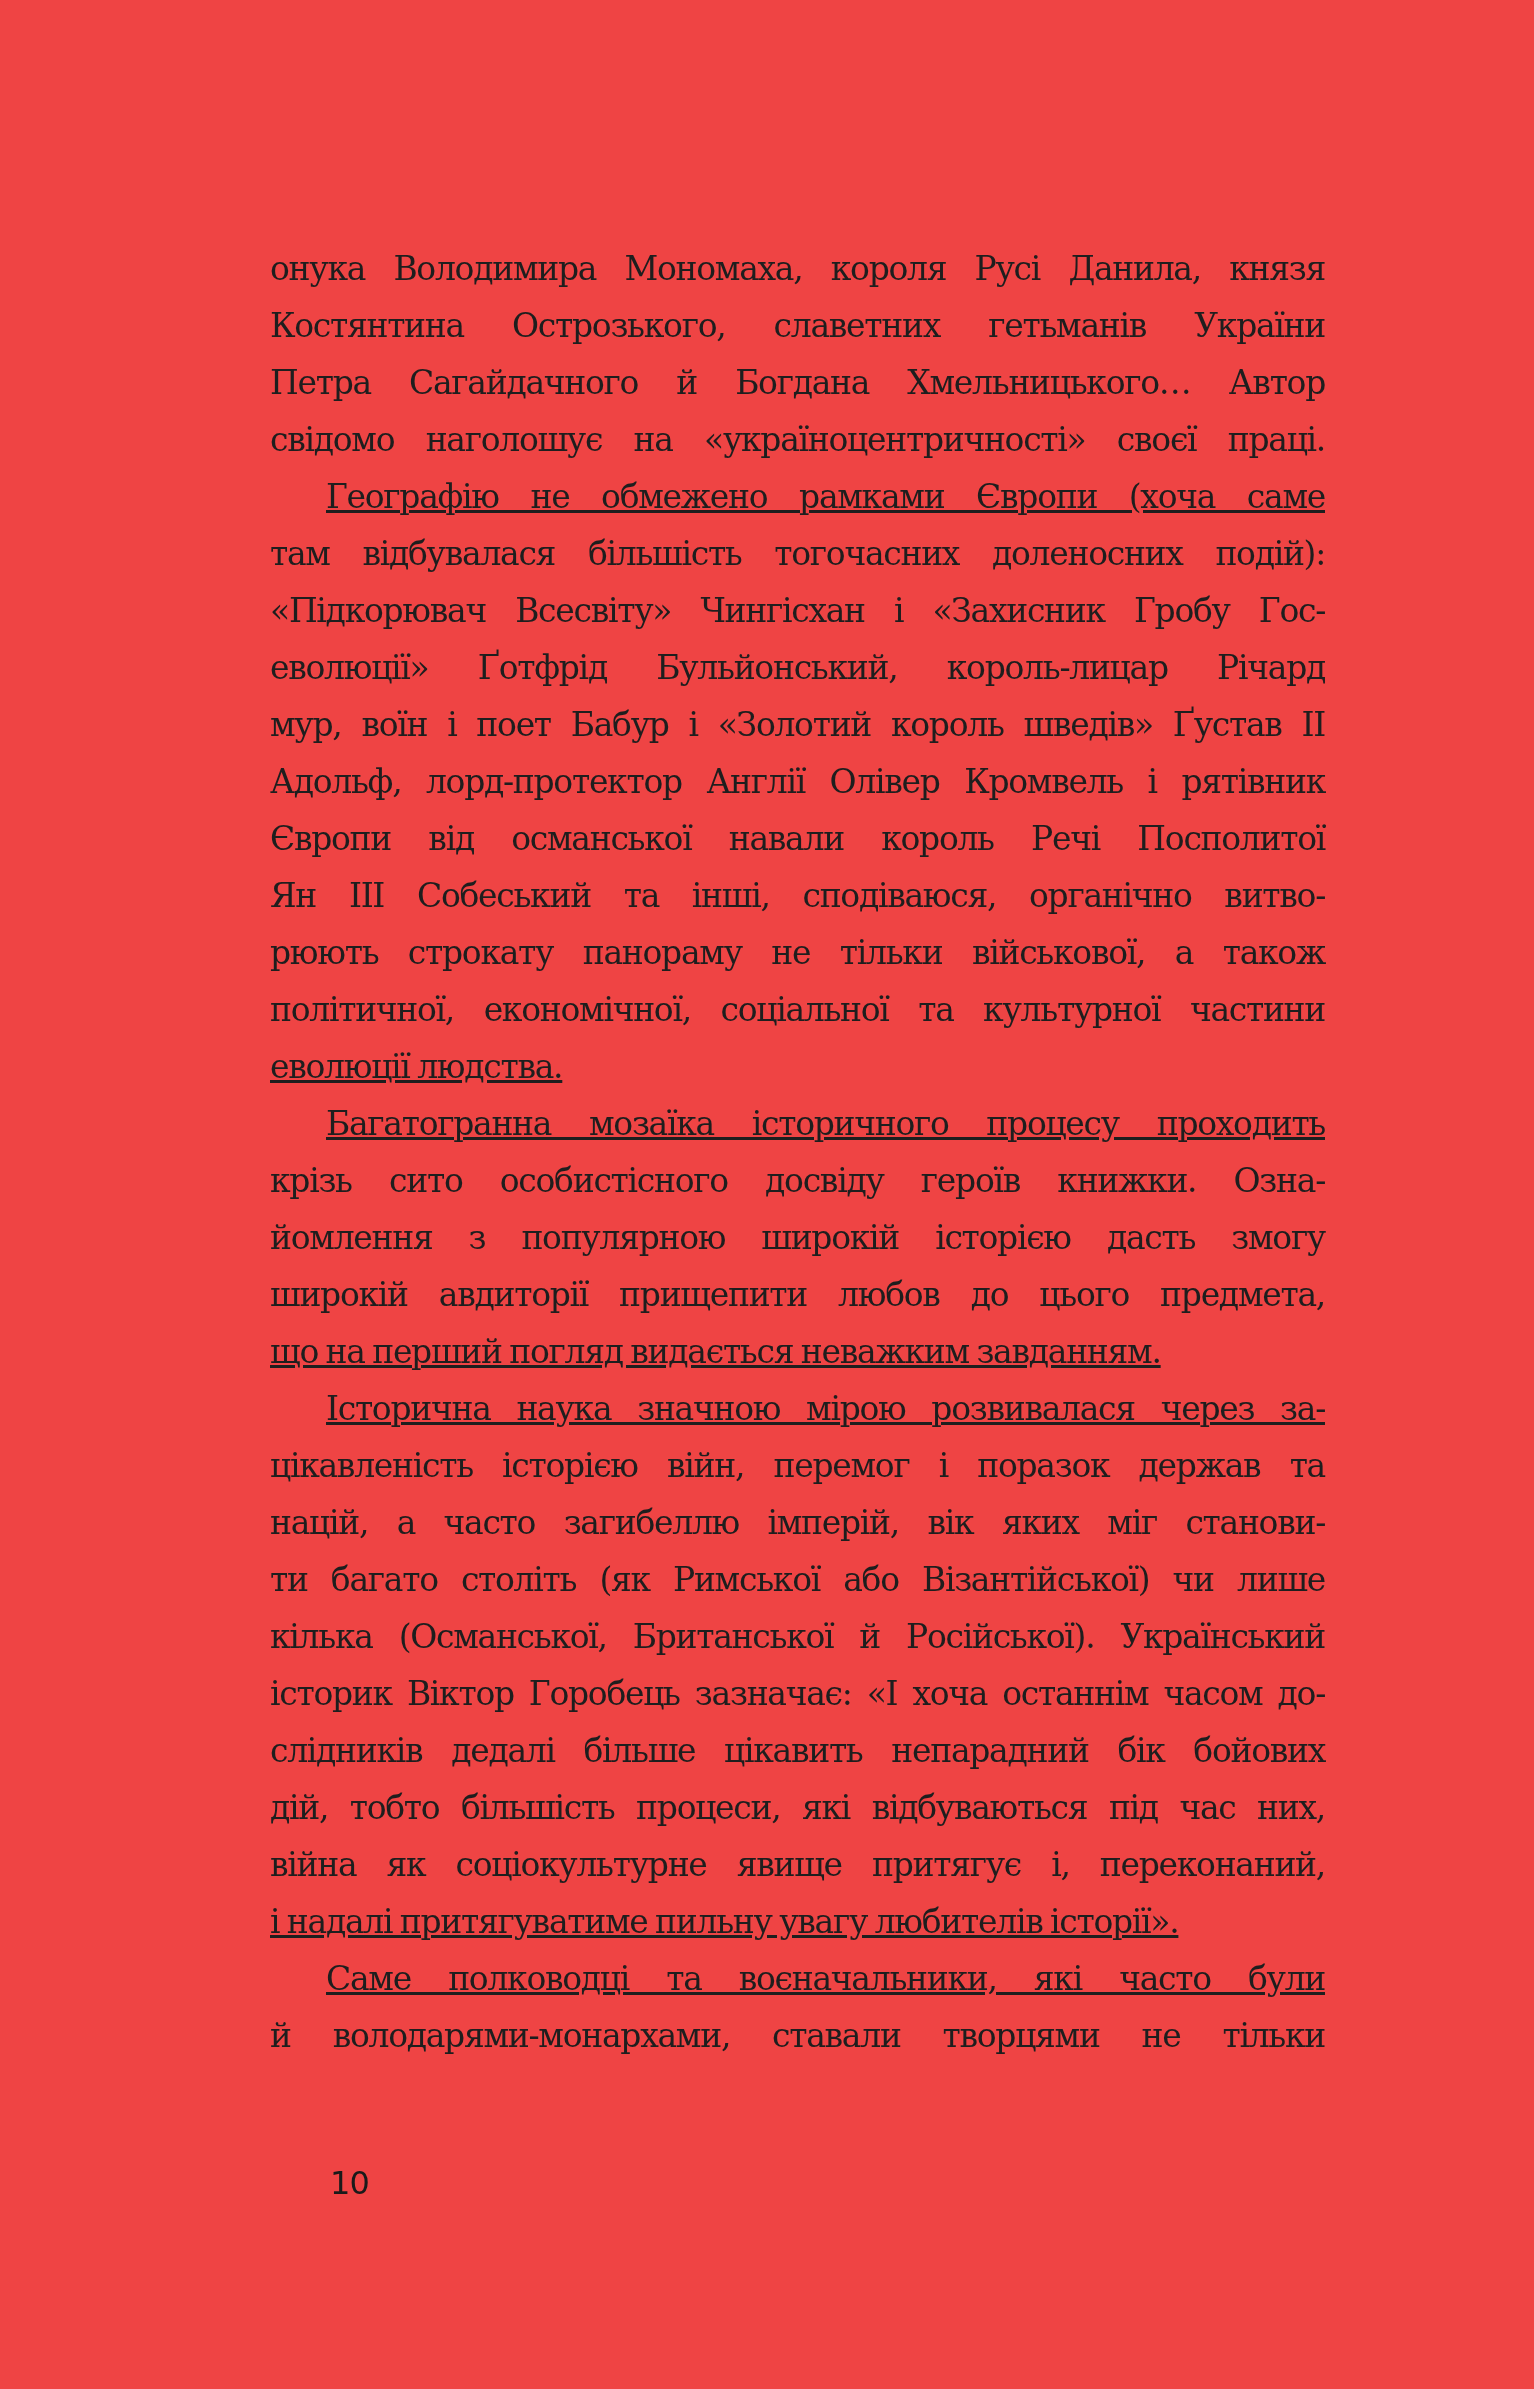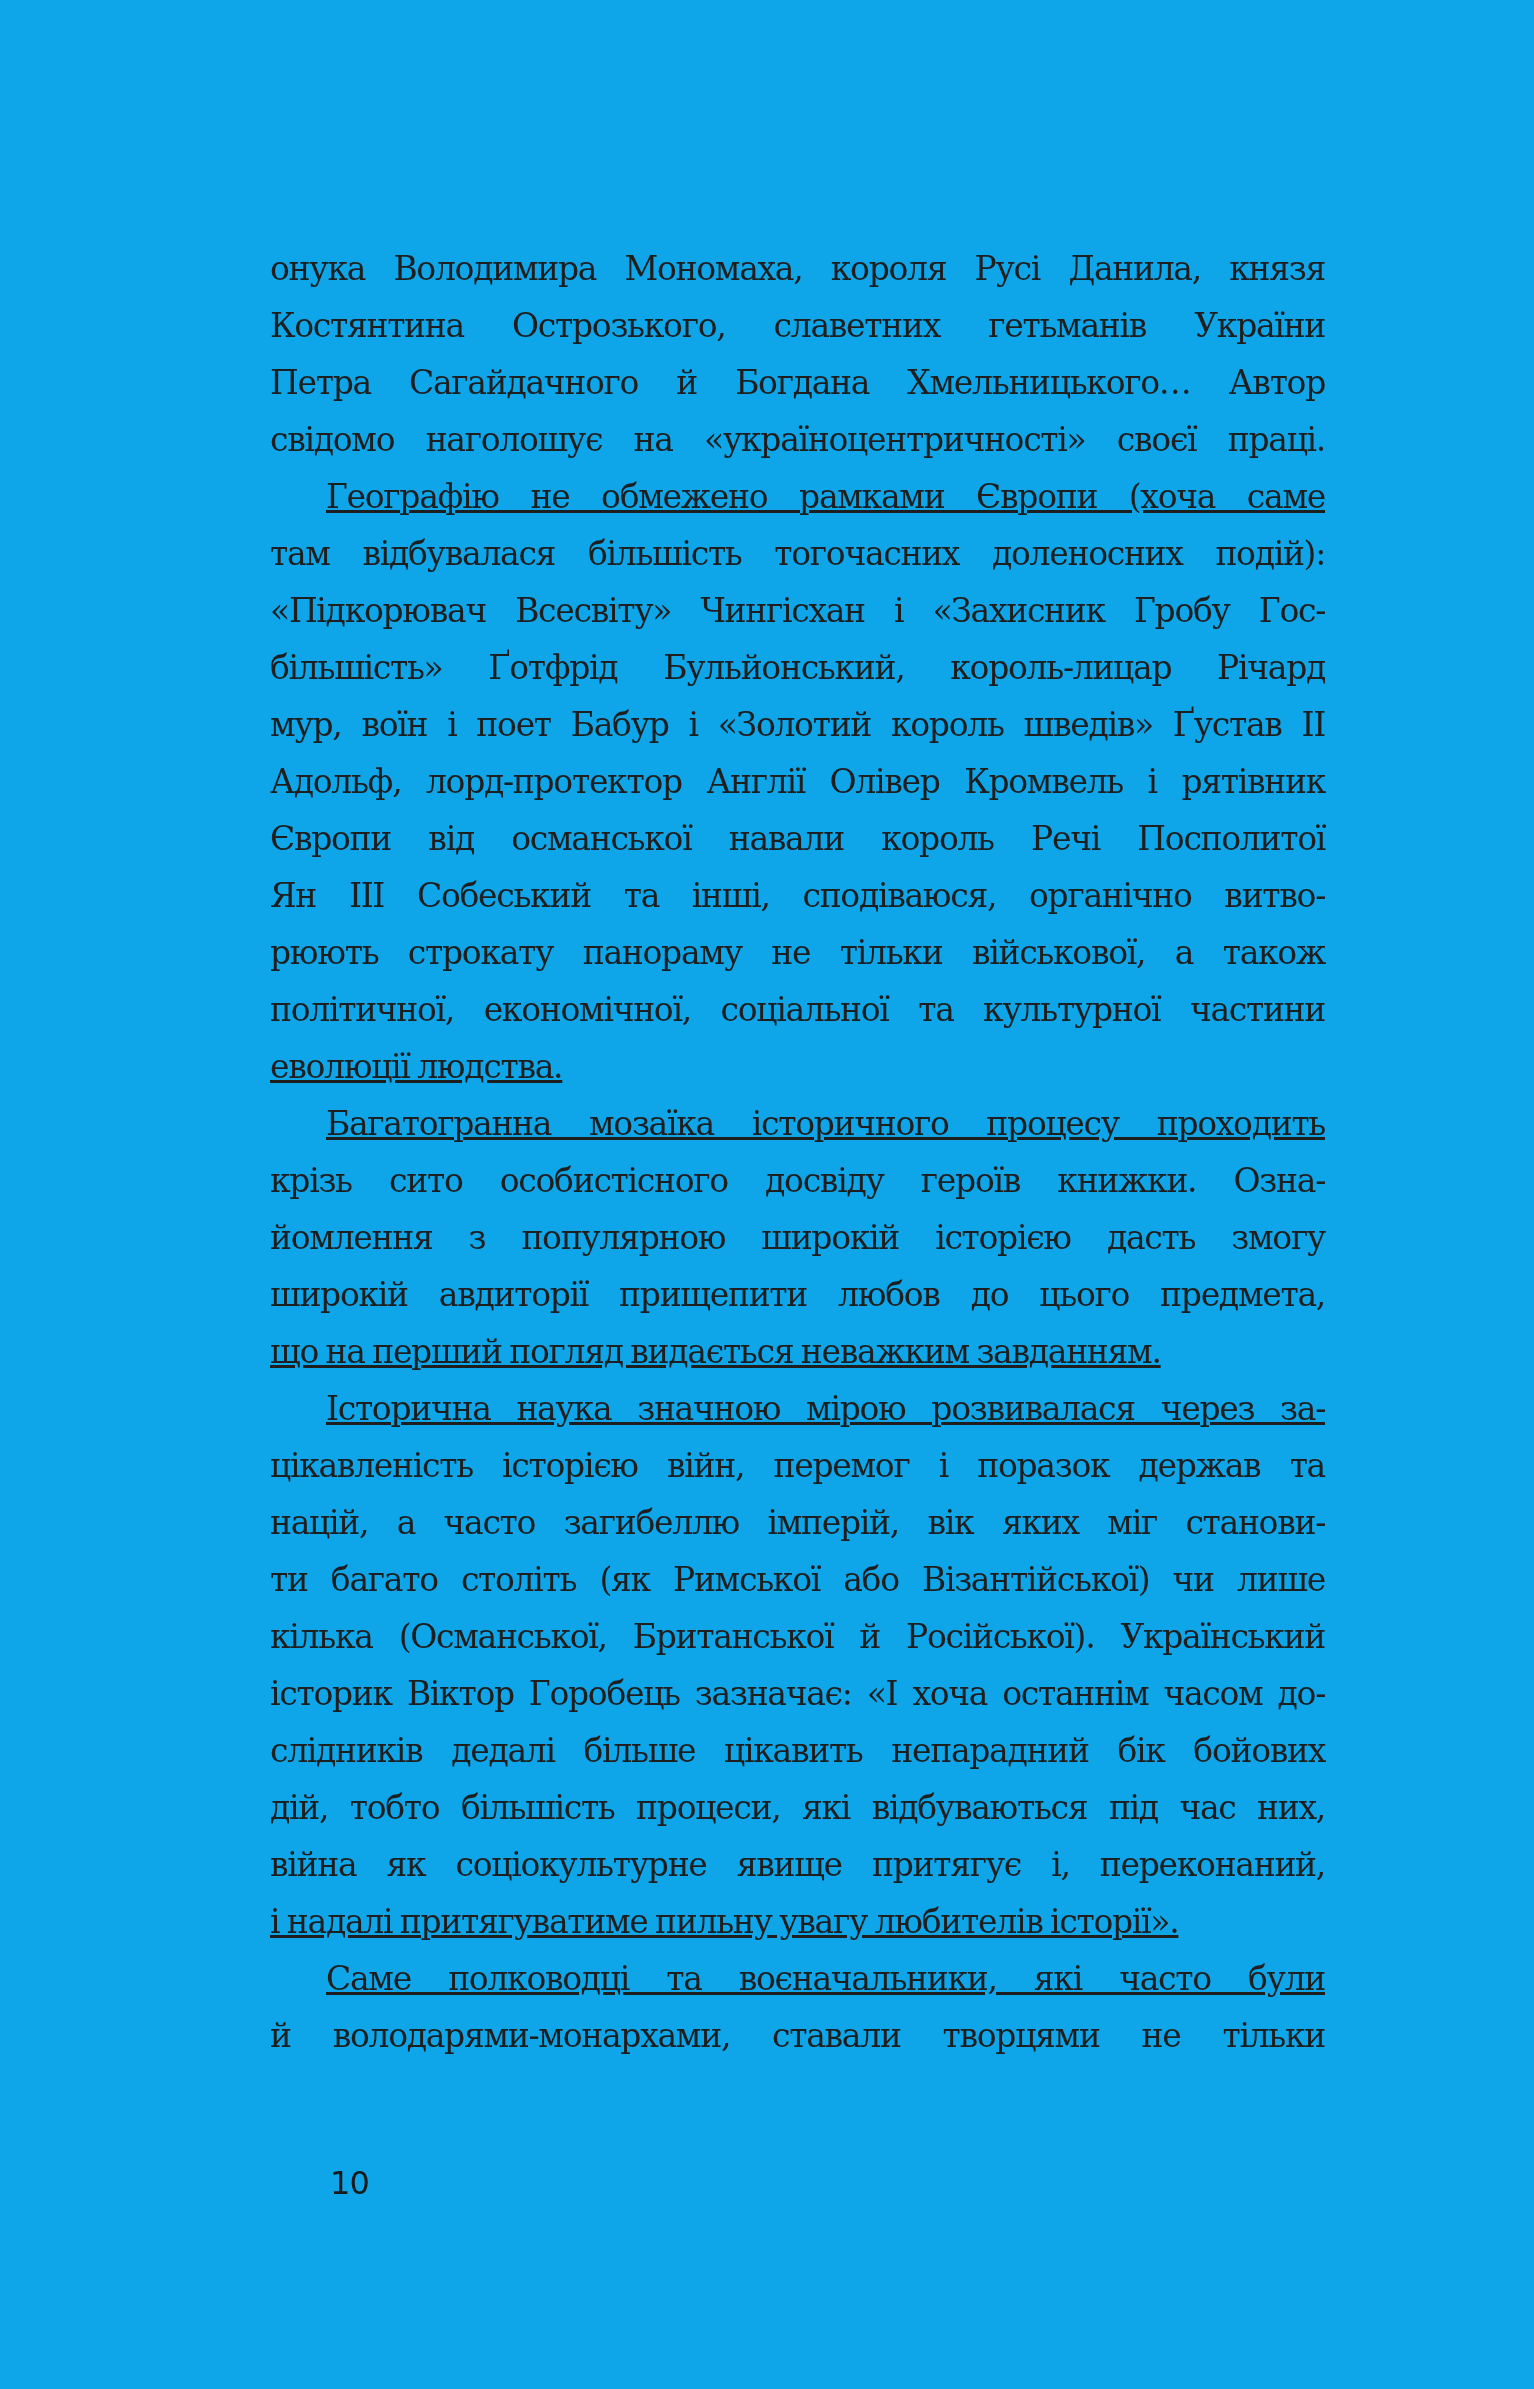--- a/index.html
+++ b/index.html
@@ -12,21 +12,21 @@
       height: 2389px;
       position: relative;
       overflow: hidden;
     }
     .page {
       position: absolute;
       left: 0;
       top: 0;
       width: 1534px;
       height: 2389px;
-      background: #0ea5e9;
+      background: #ef4444;
     }
     .text-block {
       position: absolute;
       left: 270px;
       top: 240px;
       width: 1055px;
       color: #1e1e1e;
       font-family: "DejaVu Serif", "Liberation Serif", serif;
       font-size: 33px;
       line-height: 57px;
@@ -69,21 +69,21 @@
       <span class="line">онука Володимира Мономаха, короля Русі Данила, князя</span>
       <span class="line">Костянтина Острозького, славетних гетьманів України</span>
       <span class="line">Петра Сагайдачного й Богдана Хмельницького… Автор</span>
       <span class="line">свідомо наголошує на «україноцентричності» своєї праці.</span>
     </div>
 
     <div>
       <span class="line indent">Географію не обмежено рамками Європи (хоча саме</span>
       <span class="line">там відбувалася більшість тогочасних доленосних подій):</span>
       <span class="line">«Підкорювач Всесвіту» Чингісхан і «Захисник Гробу Гос-</span>
-      <span class="line">більшість» Ґотфрід Бульйонський, король-лицар Річард</span>
+      <span class="line">еволюції» Ґотфрід Бульйонський, король-лицар Річард</span>
       <span class="line">мур, воїн і поет Бабур і «Золотий король шведів» Ґустав II</span>
       <span class="line">Адольф, лорд-протектор Англії Олівер Кромвель і рятівник</span>
       <span class="line">Європи від османської навали король Речі Посполитої</span>
       <span class="line">Ян III Собеський та інші, сподіваюся, органічно витво-</span>
       <span class="line">рюють строкату панораму не тільки військової, а також</span>
       <span class="line">політичної, економічної, соціальної та культурної частини</span>
       <span class="line last">еволюції людства.</span>
     </div>
 
     <div>

